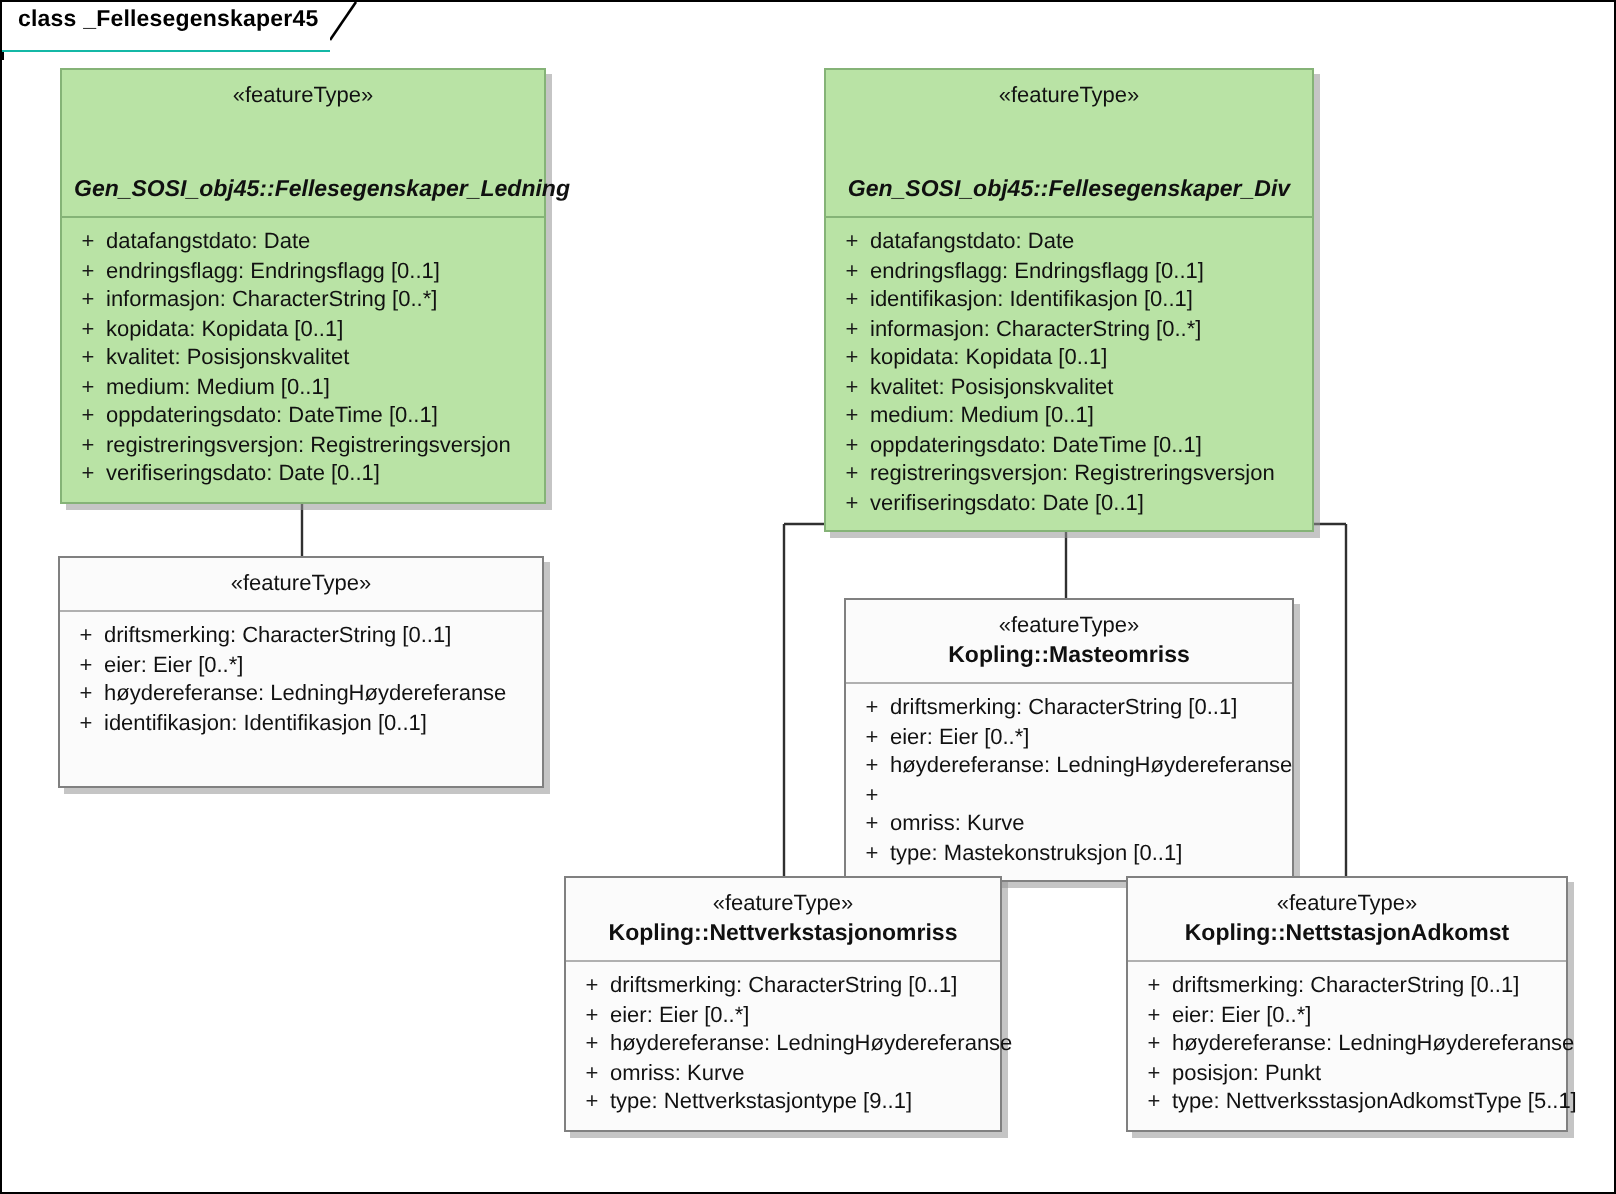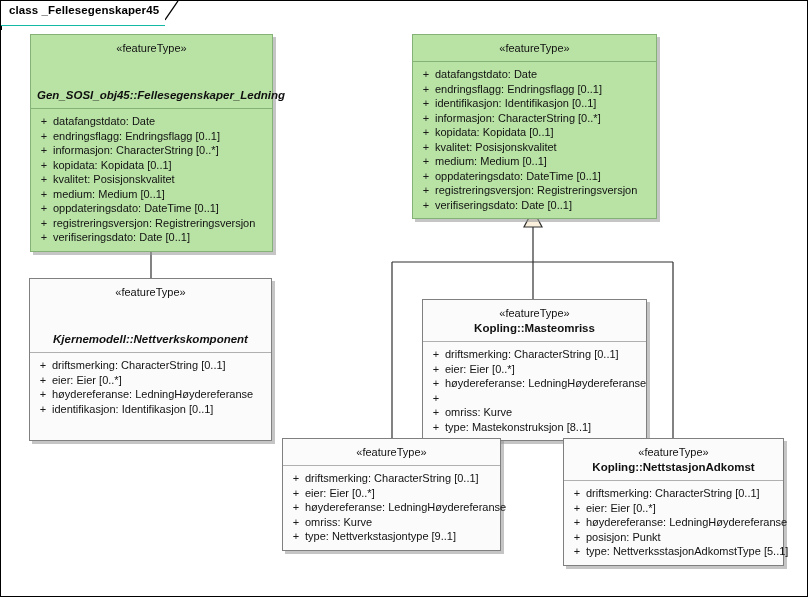--- a/index.html
+++ b/index.html
@@ -210,20 +210,21 @@
       <div class="attr-row">
           <span class="attr-vis">+</span>
           <span class="attr-text">verifiseringsdato: Date [0..1]</span>
         </div>
     </div>
   </div>
 
   <div class="uml-class green" style="left:411px; top:33px; width:245px;">
     <div class="uml-header">
       <div class="stereotype">«featureType»</div>
+      <div class="classname abstract">Gen_SOSI_obj45::Fellesegenskaper_Div</div>
     </div>
     <div class="uml-attrs">
       <div class="attr-row">
           <span class="attr-vis">+</span>
           <span class="attr-text">datafangstdato: Date</span>
         </div>
       <div class="attr-row">
           <span class="attr-vis">+</span>
           <span class="attr-text">endringsflagg: Endringsflagg [0..1]</span>
         </div>
@@ -258,21 +259,20 @@
       <div class="attr-row">
           <span class="attr-vis">+</span>
           <span class="attr-text">verifiseringsdato: Date [0..1]</span>
         </div>
     </div>
   </div>
 
   <div class="uml-class white" style="left:28px; top:277px; width:243px;">
     <div class="uml-header">
       <div class="stereotype">«featureType»</div>
-      <div class="classname abstract">Kjernemodell::Nettverkskomponent</div>
     </div>
     <div class="uml-attrs">
       <div class="attr-row">
           <span class="attr-vis">+</span>
           <span class="attr-text">driftsmerking: CharacterString [0..1]</span>
         </div>
       <div class="attr-row">
           <span class="attr-vis">+</span>
           <span class="attr-text">eier: Eier [0..*]</span>
         </div>
@@ -308,28 +308,29 @@
         </div>
       <div class="attr-row">
           <span class="attr-vis">+</span>
         </div>
       <div class="attr-row">
           <span class="attr-vis">+</span>
           <span class="attr-text">omriss: Kurve</span>
         </div>
       <div class="attr-row">
           <span class="attr-vis">+</span>
-          <span class="attr-text">type: Mastekonstruksjon [8..1]</span>
+          <span class="attr-text">type: Mastekonstruksjon [0..1]</span>
         </div>
     </div>
   </div>
 
   <div class="uml-class white" style="left:281px; top:437px; width:219px;">
     <div class="uml-header">
       <div class="stereotype">«featureType»</div>
+      <div class="classname">Kopling::Nettverkstasjonomriss</div>
     </div>
     <div class="uml-attrs">
       <div class="attr-row">
           <span class="attr-vis">+</span>
           <span class="attr-text">driftsmerking: CharacterString [0..1]</span>
         </div>
       <div class="attr-row">
           <span class="attr-vis">+</span>
           <span class="attr-text">eier: Eier [0..*]</span>
         </div>

